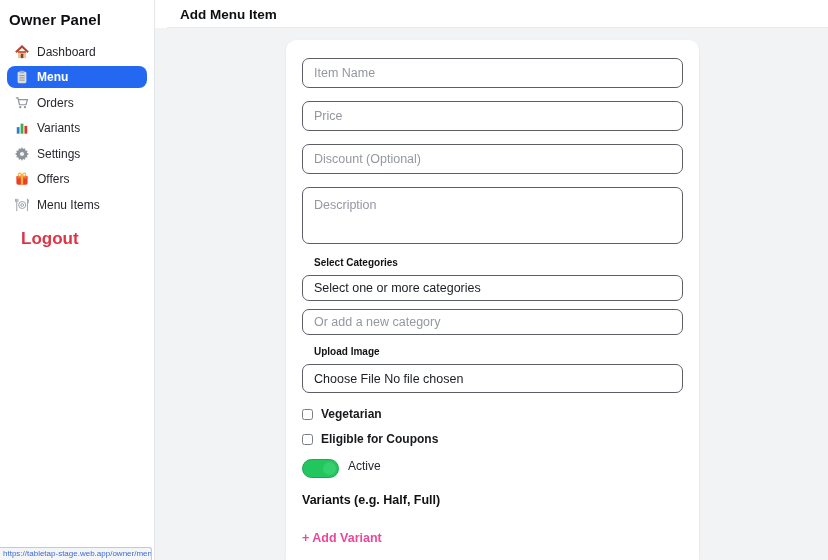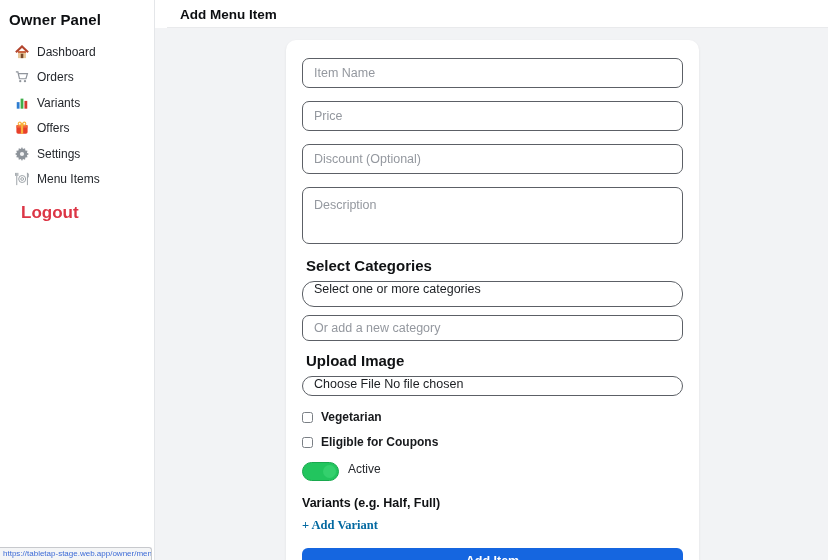--- a/index.html
+++ b/index.html
@@ -63,32 +63,32 @@
   .tf {
     display: block; width: 100%; height: 30px;
     border: 1px solid #5c6066; border-radius: 7px;
     padding: 0 11px; font-size: 12.5px; color: #000000;
     font-family: "Liberation Sans", sans-serif;
     background: #fff; margin-bottom: 13px; outline: none;
   }
   .tf::placeholder { color: #94989f; opacity: 1; }
   textarea.tf { height: 57px; padding-top: 9px; resize: none; line-height: 1.3; }
 
-  .lbl { font-size: 15px; font-weight: bold; color: #101214; margin: 2px 4px 7px; }
+  .lbl { font-size: 10px; font-weight: bold; color: #101214; margin: 2px 12px 7px; }
   .lbl.mt { margin-top: 11px; }
 
   .select-box, .file-box {
-    display: flex; align-items: flex-start;
-    border: 1px solid #5c6066; border-radius: 12px;
+    display: flex; align-items: center;
+    border: 1px solid #5c6066; border-radius: 7px;
     padding: 0 11px; font-size: 12.5px; color: #1b1e22;
     background: #fff; cursor: pointer;
   }
   .select-box { height: 26px; margin-bottom: 8px; font-weight: 500; }
   .cat-input { height: 26px; margin-bottom: 2px; }
-  .file-box { height: 20px; }
+  .file-box { height: 29px; }
 
   .cb-row { display: flex; align-items: center; margin-top: 14px; }
   .cb-row.second { margin-top: 11px; }
   .cb-cell { display: flex; align-items: center; width: 197px; }
   .cb {
     width: 11px; height: 11px; flex: 0 0 auto;
     border: 1.4px solid #7a7f85; border-radius: 2.5px;
     background: #fff; margin-right: 8px; cursor: pointer;
   }
   .cb-label { font-size: 12px; font-weight: 600; color: #17191c; }
@@ -100,21 +100,21 @@
     position: relative; cursor: pointer;
   }
   .toggle .knob {
     position: absolute; right: 2px; top: 2px;
     width: 13px; height: 13px; border-radius: 50%;
     background: #34d06d;
   }
   .toggle-label { font-size: 12px; color: #26292e; margin-left: 9px; }
 
   .variants-lbl { font-size: 12.5px; font-weight: bold; color: #101214; margin-top: 15px; }
-  .add-variant { font-size: 12.5px; font-weight: 600; color: #0369a1; margin-top: 8px; cursor: pointer; font-family: Liberation Serif, serif; }
+  .add-variant { font-size: 12.5px; font-weight: 600; color: #ec4899; margin-top: 24px; cursor: pointer; }
 
   .submit {
     display: block; width: 100%; height: 26px; margin-top: 15px;
     background: #1566e0; color: #ffffff;
     font-size: 12.5px; font-weight: bold;
     font-family: "Liberation Sans", sans-serif;
     border: none; border-radius: 6px; cursor: pointer;
   }
 
   
@@ -138,20 +138,32 @@
       <svg viewBox="0 0 16 16" width="14" height="14">
           <path d="M1 8.2 L8 1.6 L15 8.2" fill="none" stroke="#b3452e" stroke-width="2.4"></path>
           <rect x="3.4" y="7" width="9.2" height="8" fill="#e8c79a"></rect>
           <rect x="3.4" y="7" width="9.2" height="2" fill="#c65a36"></rect>
           <rect x="6.6" y="10" width="2.9" height="5" fill="#7a4a2b"></rect>
         </svg>
     </span>
     <span>Dashboard</span>
   </div>
 
+  <div class="nav-item active">
+    <span class="icon">
+      <svg viewBox="0 0 16 16" width="14" height="14">
+          <rect x="3" y="2" width="10" height="13" rx="1.5" fill="#d9dce1"></rect>
+          <rect x="5.4" y="0.8" width="5.2" height="3" rx="1" fill="#a9aeb6"></rect>
+          <line x1="5" y1="6.4" x2="11" y2="6.4" stroke="#8a8f96" stroke-width="1"></line>
+          <line x1="5" y1="9" x2="11" y2="9" stroke="#8a8f96" stroke-width="1"></line>
+          <line x1="5" y1="11.6" x2="11" y2="11.6" stroke="#8a8f96" stroke-width="1"></line>
+        </svg>
+    </span>
+    <span>Menu</span>
+  </div>
 
   <div class="nav-item">
     <span class="icon">
       <svg viewBox="0 0 16 16" width="14" height="14">
           <path d="M1 2.2 h2.3 l1.8 7.8 h7.4 l1.7-5.8 H4" fill="none" stroke="#90959c" stroke-width="1.4"></path>
           <circle cx="6" cy="12.8" r="1.3" fill="#90959c"></circle>
           <circle cx="11.4" cy="12.8" r="1.3" fill="#90959c"></circle>
         </svg>
     </span>
     <span>Orders</span>
@@ -159,43 +171,43 @@
 
   <div class="nav-item">
     <span class="icon">
       <svg viewBox="0 0 16 16" width="14" height="14">
           <rect x="2" y="7" width="3.2" height="7.5" fill="#2e7dd1"></rect>
           <rect x="6.4" y="3" width="3.2" height="11.5" fill="#3fae49"></rect>
           <rect x="10.8" y="5.6" width="3.2" height="8.9" fill="#d33a2f"></rect>
         </svg>
     </span>
     <span>Variants</span>
+  </div>
+
+  <div class="nav-item">
+    <span class="icon">
+      <svg viewBox="0 0 16 16" width="14" height="14">
+          <path d="M8 0l1.1 2.2 2.4-.7.3 2.5 2.5.3-.7 2.4L16 8l-2.4 1.3.7 2.4-2.5.3-.3 2.5-2.4-.7L8 16l-1.3-2.2-2.4.7-.3-2.5-2.5-.3.7-2.4L0 8l2.2-1.3-.7-2.4 2.5-.3.3-2.5 2.4.7z" fill="#8d939a"></path>
+          <circle cx="8" cy="8" r="2.4" fill="#f2f3f4"></circle>
+        </svg>
+    </span>
+    <span>Settings</span>
   </div>
 
   <div class="nav-item">
     <span class="icon">
       <svg viewBox="0 0 16 16" width="14" height="14">
           <rect x="1.6" y="4.6" width="12.8" height="10" rx="2" fill="#e8402a"></rect>
           <rect x="1.6" y="4.6" width="12.8" height="3" fill="#f2693c"></rect>
           <rect x="6.7" y="2.2" width="2.6" height="12.4" fill="#f9b23c"></rect>
           <circle cx="5.4" cy="3" r="1.7" fill="none" stroke="#f9b23c" stroke-width="1.3"></circle>
           <circle cx="10.6" cy="3" r="1.7" fill="none" stroke="#f9b23c" stroke-width="1.3"></circle>
         </svg>
     </span>
     <span>Offers</span>
-  </div>
-
-  <div class="nav-item">
-    <span class="icon">
-      <svg viewBox="0 0 16 16" width="14" height="14">
-          <path d="M8 0l1.1 2.2 2.4-.7.3 2.5 2.5.3-.7 2.4L16 8l-2.4 1.3.7 2.4-2.5.3-.3 2.5-2.4-.7L8 16l-1.3-2.2-2.4.7-.3-2.5-2.5-.3.7-2.4L0 8l2.2-1.3-.7-2.4 2.5-.3.3-2.5 2.4.7z" fill="#8d939a"></path>
-          <circle cx="8" cy="8" r="2.4" fill="#f2f3f4"></circle>
-        </svg>
-    </span>
-    <span>Settings</span>
   </div>
 
   <div class="nav-item">
     <span class="icon">
       <svg viewBox="0 0 16 16" width="14" height="14">
           <g stroke="#9aa0a6" stroke-width="1.1" fill="none">
             <line x1="2" y1="1" x2="2" y2="15"></line>
             <line x1="0.7" y1="1" x2="0.7" y2="4.5"></line>
             <line x1="3.3" y1="1" x2="3.3" y2="4.5"></line>
             <circle cx="8.2" cy="8" r="4"></circle>

